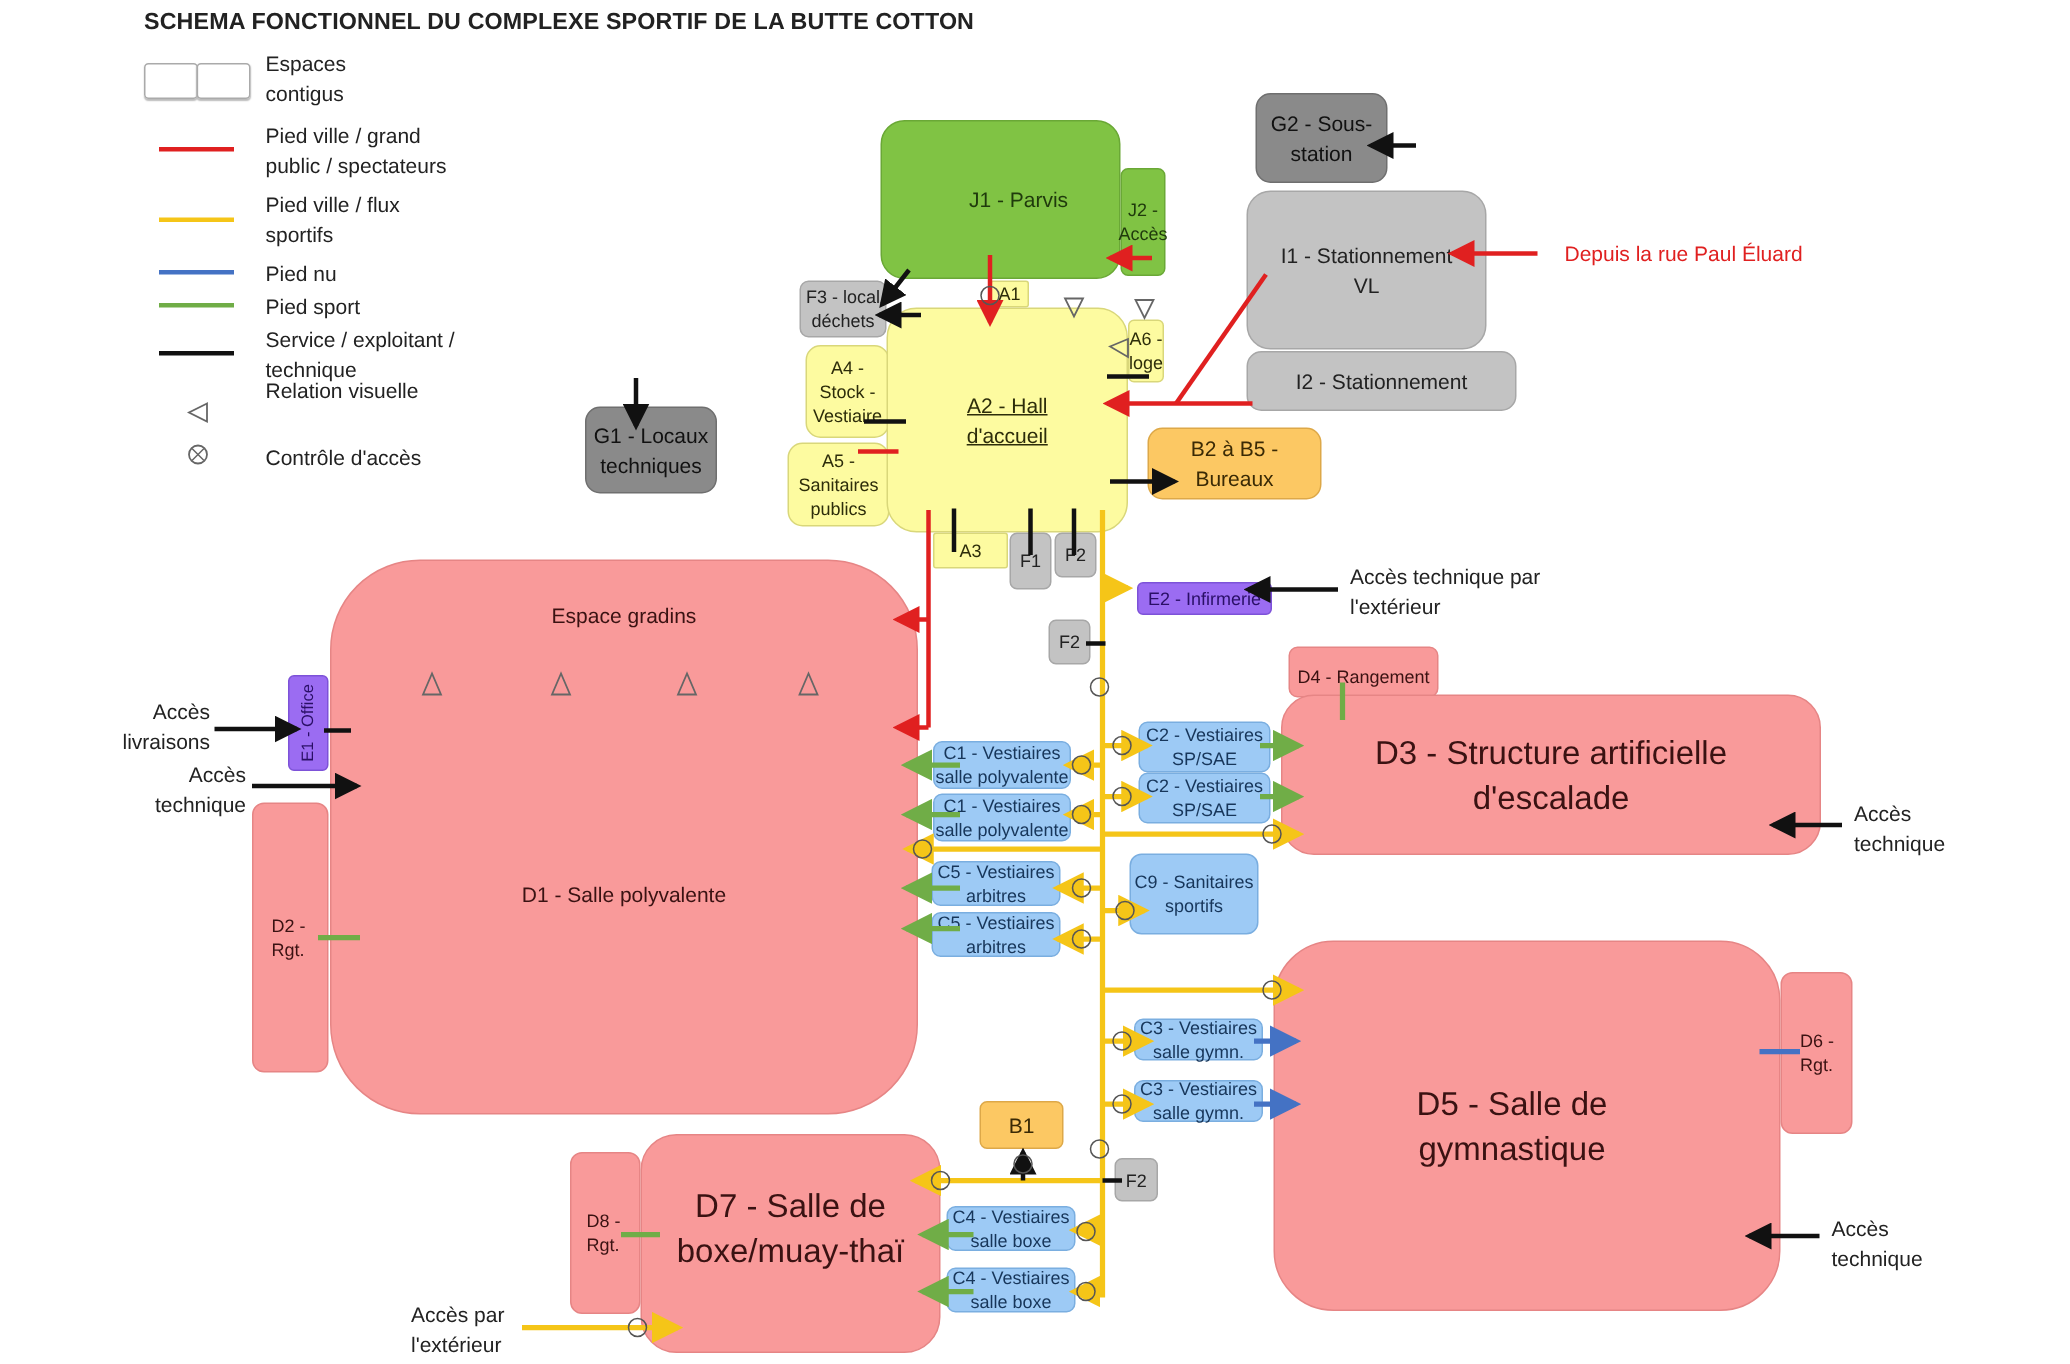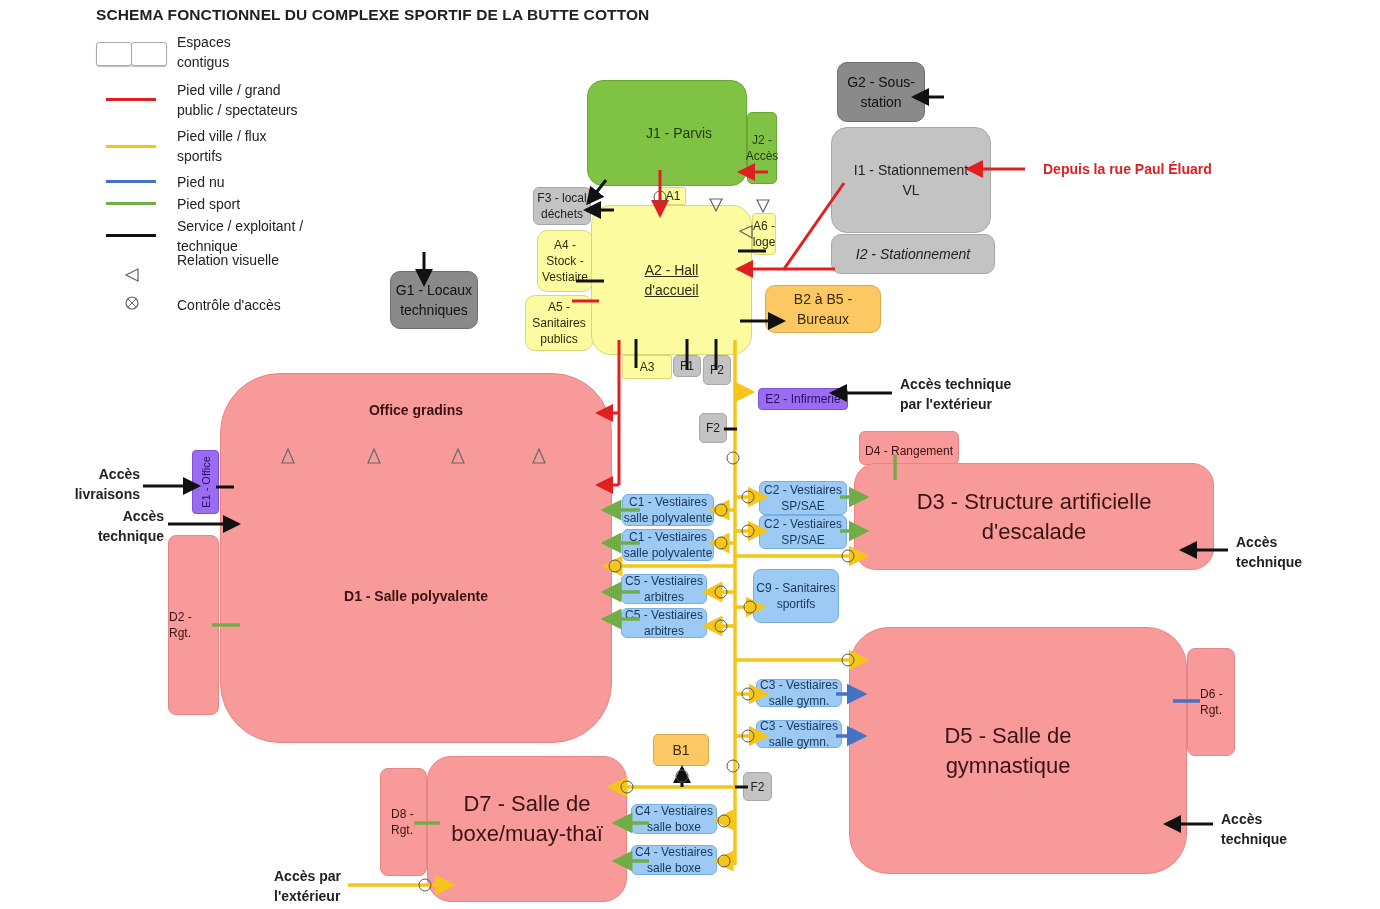--- a/index.html
+++ b/index.html
@@ -13,21 +13,21 @@
   .grey{background:#c3c3c3;border:1px solid #a7a7a7;color:#222;}
   .dgrey{background:#8a8a8a;border:1px solid #6f6f6f;color:#111;}
   .orange{background:#fcc863;border:1px solid #dda848;color:#3a2a05;}
   .blue{background:#9dcaf5;border:1px solid #7aaee0;color:#17365a;}
   .purple{background:#9b6cf2;border:1px solid #7d52d8;color:#2a0f66;}
   .s11{font-size:11px;line-height:14px;}
   .s12{font-size:12px;line-height:16px;}
   .s14{font-size:14px;line-height:20px;}
   .s20{font-size:20px;line-height:26px;}
   .s22{font-size:22px;line-height:30px;}
-  .lbl{position:absolute;font-size:14px;line-height:20px;color:#222;font-weight:bold;}
+  .lbl{position:absolute;font-size:14px;line-height:20px;color:#222;}
   svg.overlay{position:absolute;left:0;top:0;pointer-events:none;}
 </style>
 </head>
 <body>
 
 <div class="title">SCHEMA FONCTIONNEL DU COMPLEXE SPORTIF DE LA BUTTE COTTON</div>
 
 <div>
   <div style="position:absolute;left:96px;top:42px;width:34px;height:22px;border:1px solid #aaa;border-radius:3px;box-shadow:0 1px 1px #bbb;"></div>
   <div style="position:absolute;left:131px;top:42px;width:34px;height:22px;border:1px solid #aaa;border-radius:3px;box-shadow:0 1px 1px #bbb;"></div>
@@ -66,21 +66,21 @@
 <div class="box green s12" style="left:747px;top:112px;width:30px;height:72px;border-radius:5px;padding:0 1px;">
     <span>J2 - Accès</span>
   </div>
 
 <div class="box dgrey s14" style="left:837px;top:62px;width:88px;height:60px;">
     <span>G2 - Sous-station</span>
   </div>
 <div class="box grey s14" style="left:831px;top:127px;width:160px;height:106px;border-radius:16px;">
     <span style="width:120px;">I1 - Stationnement VL</span>
   </div>
-<div class="box grey s14" style="left:831px;top:234px;width:164px;height:40px;font-style:italic;">
+<div class="box grey s14" style="left:831px;top:234px;width:180px;height:40px;">
     <span>I2 - Stationnement</span>
   </div>
 
 <div class="box grey s12" style="left:533px;top:187px;width:58px;height:38px;border-radius:6px;">
     <span>F3 - local déchets</span>
   </div>
 <div class="box yellow s12" style="left:660px;top:187px;width:26px;height:18px;border-radius:2px;">
     <span>A1</span>
   </div>
 
@@ -92,21 +92,21 @@
   </div>
 <div class="box yellow s14" style="left:591px;top:205px;width:161px;height:150px;border-radius:20px;text-decoration:underline;">
     <span style="width:80px;">A2 - Hall d'accueil</span>
   </div>
 <div class="box yellow s12" style="left:752px;top:213px;width:24px;height:42px;border-radius:4px;">
     <span>A6 - loge</span>
   </div>
 <div class="box yellow s12" style="left:622px;top:355px;width:50px;height:24px;border-radius:2px;">
     <span>A3</span>
   </div>
-<div class="box grey s12" style="left:673px;top:355px;width:28px;height:22px;border-radius:5px;">
+<div class="box grey s12" style="left:673px;top:355px;width:28px;height:38px;border-radius:5px;">
     <span>F1</span>
   </div>
 <div class="box grey s12" style="left:703px;top:355px;width:28px;height:30px;border-radius:5px;">
     <span>F2</span>
   </div>
 
 <div class="box dgrey s14" style="left:390px;top:271px;width:88px;height:58px;">
     <span>G1 - Locaux techniques</span>
   </div>
 <div class="box orange s14" style="left:765px;top:285px;width:116px;height:48px;">
@@ -114,26 +114,26 @@
   </div>
 
 <div class="box purple s12" style="left:758px;top:388px;width:90px;height:22px;border-radius:4px;">
     <span>E2 - Infirmerie</span>
   </div>
 <div class="box grey s12" style="left:699px;top:413px;width:28px;height:30px;border-radius:5px;">
     <span>F2</span>
   </div>
 
 <div class="box pink" style="left:220px;top:373px;width:392px;height:370px;border-radius:60px;"></div>
-<div class="lbl s20" style="left:220px;top:400px;width:392px;text-align:center;color:#3a1212;">Office gradins</div>
+<div class="lbl s20" style="left:220px;top:400px;width:392px;text-align:center;color:#3a1212;">Espace gradins</div>
 <div class="lbl s20" style="left:220px;top:586px;width:392px;text-align:center;color:#3a1212;">D1 - Salle polyvalente</div>
 <div class="box purple s11" style="left:192px;top:450px;width:27px;height:64px;border-radius:4px;">
     <span style="transform:rotate(-90deg);white-space:nowrap;">E1 - Office</span>
   </div>
-<div class="box pink s12" style="left:168px;top:535px;width:51px;height:180px;border-radius:8px;justify-content:flex-start;padding-left:0;">
+<div class="box pink s12" style="left:168px;top:535px;width:51px;height:180px;border-radius:8px;justify-content:flex-start;padding-left:12px;">
     <span style="width:24px;text-align:left;">D2 - Rgt.</span>
   </div>
 
 <div class="box pink s12" style="left:859px;top:431px;width:100px;height:34px;border-radius:6px;align-items:center;padding-top:6px;">
     <span>D4 - Rangement</span>
   </div>
 <div class="box pink s22" style="left:854px;top:463px;width:360px;height:107px;border-radius:22px;">
     <span style="width:260px;">D3 - Structure artificielle d'escalade</span>
   </div>
 

